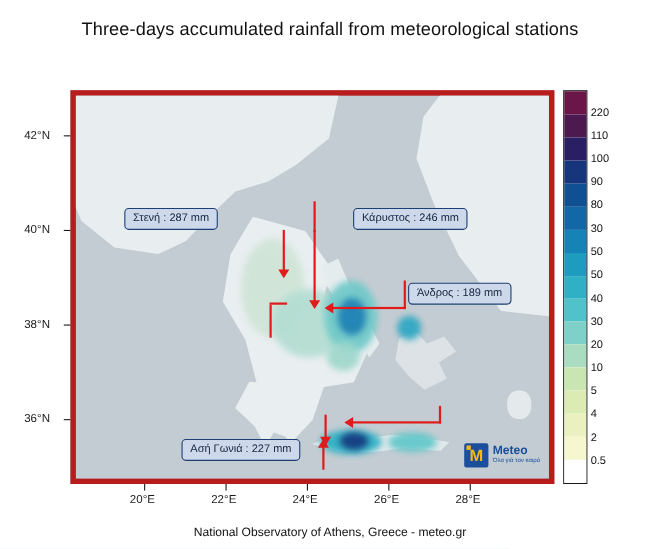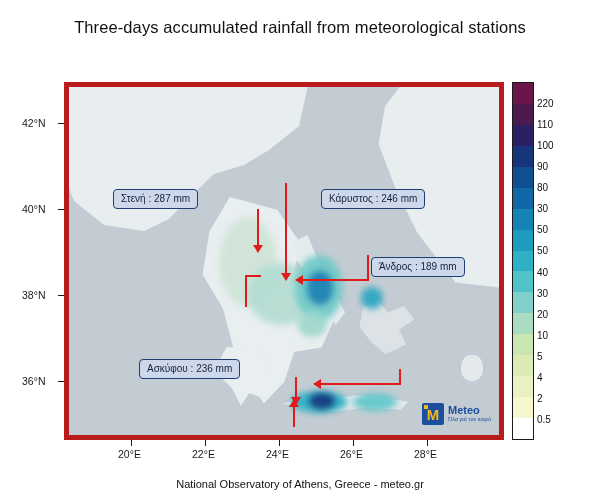--- a/index.html
+++ b/index.html
@@ -176,21 +176,21 @@
   <div class="leader" style="left:250px; top:296px; width:82px; height:2px;"></div>
   <div class="leader" style="left:330px; top:282px; width:2px; height:16px;"></div>
   <div class="arrow-head ah-left" style="left:244px; top:292px;"></div>
 
   <div class="leader" style="left:224px; top:318px; width:2px; height:22px;"></div>
   <div class="arrow-head ah-up" style="left:220px; top:312px;"></div>
 
   <div class="callout" style="left:44px; top:102px;">Στενή : 287 mm</div>
   <div class="callout" style="left:252px; top:102px;">Κάρυστος : 246 mm</div>
   <div class="callout" style="left:302px; top:170px;">Άνδρος : 189 mm</div>
-  <div class="callout" style="left:70px; top:272px;">Ασκύφου : 236 mm</div>
+  <div class="callout" style="left:96px; top:312px;">Ασή Γωνιά : 227 mm</div>
 
   <div id="logo">
     <div class="mark">M</div>
     <div class="txt">
       <div class="l1">Meteo</div>
       <div class="l2">Όλα γιά
 τον καιρό</div>
     </div>
   </div>
 </div>

